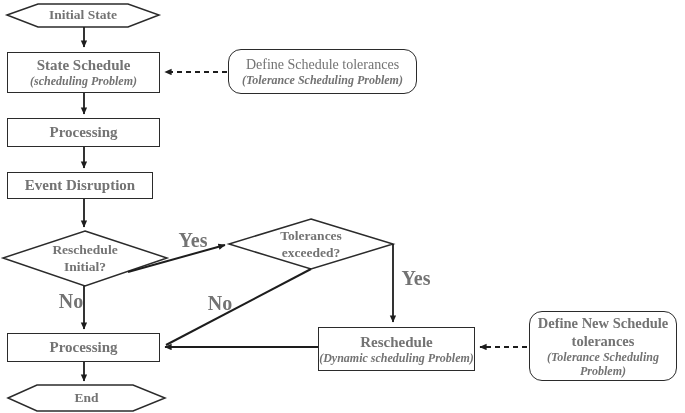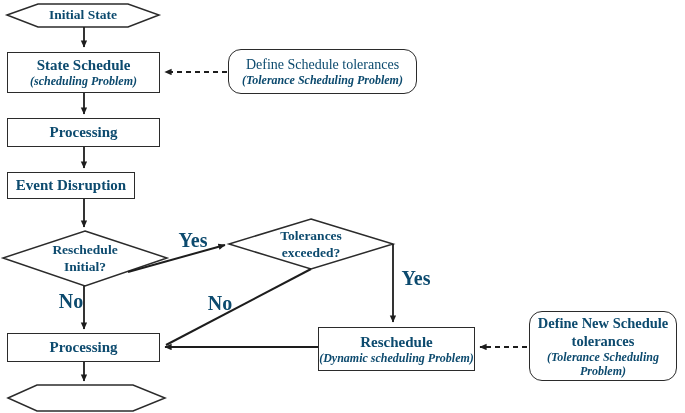--- a/index.html
+++ b/index.html
@@ -1,18 +1,18 @@
 <!DOCTYPE html>
 <html><head>
 <meta charset="utf-8">
 <style>
   html,body{margin:0;padding:0;background:#fff;}
   .canvas{
     position:relative;width:685px;height:413px;background:#ffffff;
-    font-family:"Liberation Serif", serif;color:#0c4a6e;overflow:hidden;
+    font-family:"Liberation Serif", serif;color:#737373;overflow:hidden;
   }
   svg.layer{position:absolute;left:0;top:0;width:685px;height:413px;}
   .node{
     position:absolute;box-sizing:border-box;background:#fff;
     border:1.5px solid #2b2b2b;
     display:flex;flex-direction:column;align-items:center;justify-content:center;
     text-align:center;line-height:1.1;
   }
   .rounded{border-radius:13px;}
   .title{font-weight:bold;font-size:15px;line-height:17px;}
@@ -55,36 +55,39 @@
     <line x1="318" y1="347" x2="165" y2="347" stroke="#1d1d1d" stroke-width="1.8" marker-end="url(#arrow)"></line>
     <line x1="84" y1="362" x2="84" y2="381" stroke="#1d1d1d" stroke-width="1.8" marker-end="url(#arrow)"></line>
 
     <line x1="227" y1="72" x2="165" y2="72" stroke="#1d1d1d" stroke-width="1.8" stroke-dasharray="5,4" marker-end="url(#arrow)"></line>
     <line x1="527" y1="347" x2="480" y2="347" stroke="#1d1d1d" stroke-width="1.8" stroke-dasharray="5,4" marker-end="url(#arrow)"></line>
   </svg>
 
   <div class="shape-label" style="left:7px;top:3px;width:152px;height:24px;">
     <span class="hex-text">Initial State</span>
   </div>
+  <div class="shape-label" style="left:8px;top:385px;width:157px;height:26px;">
+    <span class="hex-text">End</span>
+  </div>
 
   <div class="node" style="left:7px;top:52px;width:153px;height:41px;">
     <div class="title">State Schedule</div>
     <div class="subtitle">(scheduling Problem)</div>
   </div>
 
   <div class="node rounded" style="left:228px;top:49px;width:189px;height:45px;">
     <div class="title-sm">Define Schedule tolerances</div>
     <div class="subtitle">(Tolerance Scheduling Problem)</div>
   </div>
 
   <div class="node" style="left:7px;top:118px;width:153px;height:29px;">
     <div class="title">Processing</div>
   </div>
 
-  <div class="node" style="left:7px;top:172px;width:128px;height:27px;">
+  <div class="node" style="left:7px;top:172px;width:146px;height:27px;">
     <div class="title">Event Disruption</div>
   </div>
 
   <div class="shape-label" style="left:15px;top:240px;width:140px;height:36px;">
     <div class="diamond-text">Reschedule</div>
     <div class="diamond-text">Initial?</div>
   </div>
   <div class="shape-label" style="left:241px;top:226px;width:140px;height:36px;">
     <div class="diamond-text">Tolerances</div>
     <div class="diamond-text">exceeded?</div>

